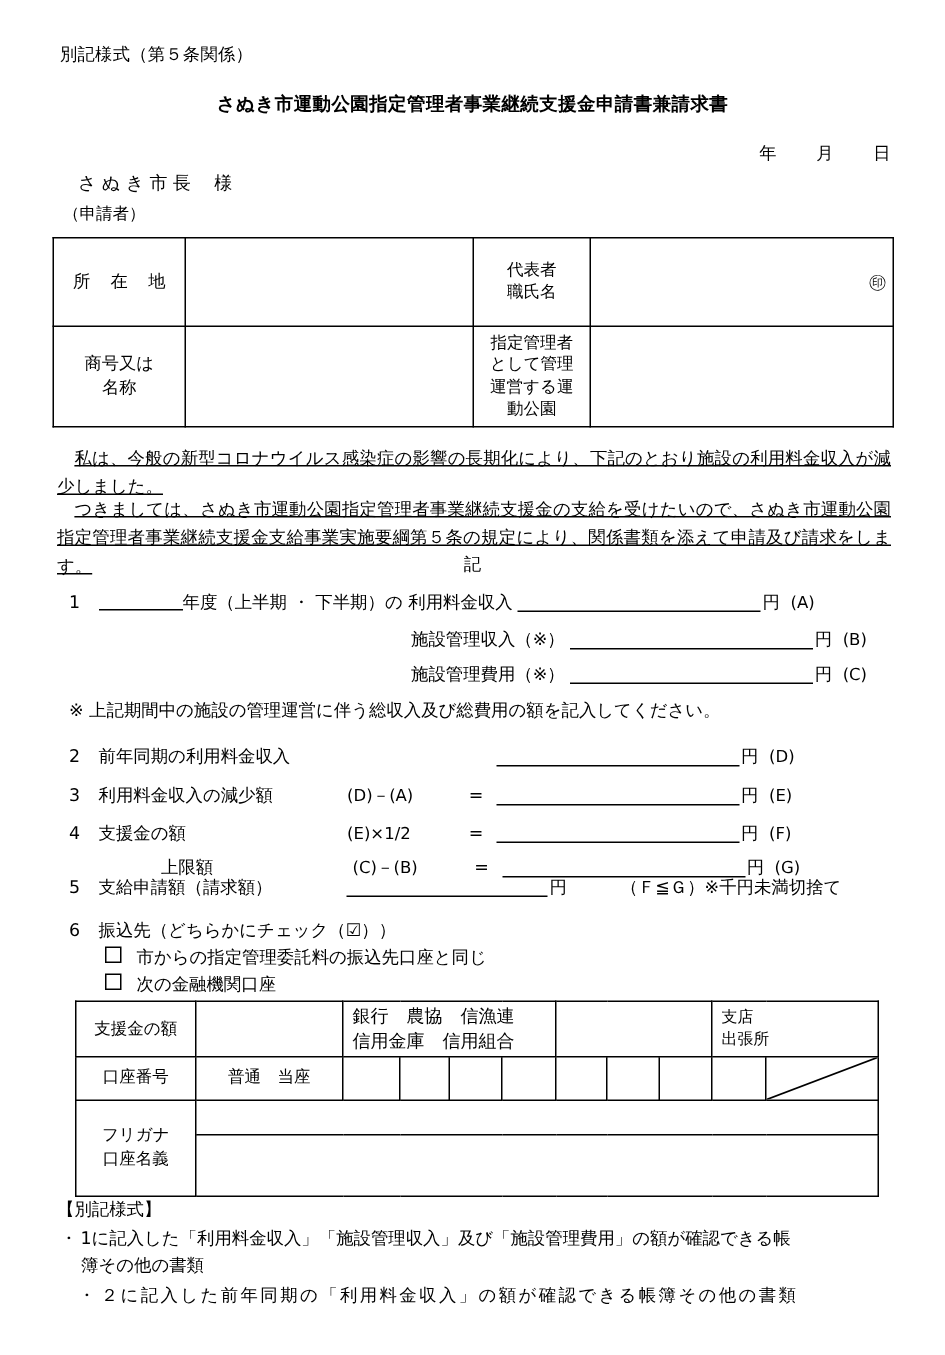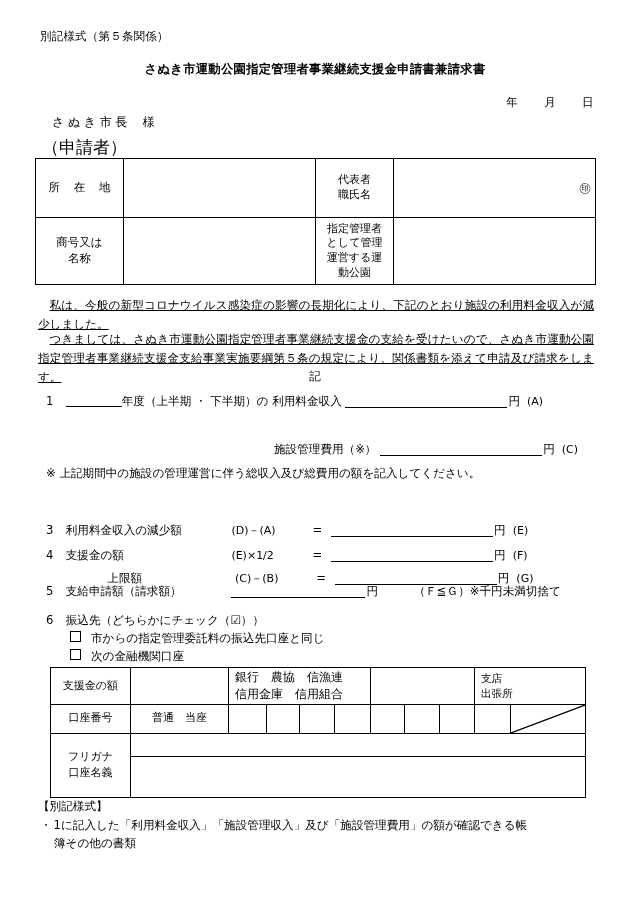--- a/index.html
+++ b/index.html
@@ -61,21 +61,21 @@
     letter-spacing: 3.6px;
   }
   .addressee .hon {
     letter-spacing: 0.5px;
     margin-left: 12px;
   }
   .applicant-label {
     position: absolute;
     left: 42px;
     top: 135px;
-    font-size: 17px;
+    font-size: 11px;
   }
 
   
   .applicant-table {
     position: absolute;
     left: 35px;
     top: 158px;
     width: 560px;
     border-collapse: collapse;
     table-layout: fixed;
@@ -311,28 +311,38 @@
 
   <div class="ki">記</div>
 
   <div class="item" id="item-1">
     <span class="num">1</span>
     <span class="blank blank-year"></span><span>年度（上半期 ・ 下半期）の</span>
     <span>利用料金収入</span>
     <span class="amt-line w-long"></span><span class="yen">円</span><span class="tag">(A)</span>
   </div>
 
+  <div class="item" id="item-1b">
+    <span>施設管理収入（※）</span>
+    <span class="amt-line w-long"></span><span class="yen">円</span><span class="tag">(B)</span>
+  </div>
 
   <div class="item" id="item-1c">
     <span>施設管理費用（※）</span>
     <span class="amt-line w-long"></span><span class="yen">円</span><span class="tag">(C)</span>
   </div>
 
   <div class="item" id="note-star">※ 上記期間中の施設の管理運営に伴う総収入及び総費用の額を記入してください。</div>
 
+  <div class="item" id="item-2">
+    <span class="num">2</span>
+    <span class="lbl-sub">前年同期の利用料金収入</span>
+    <span style="display:inline-block;width:96px"></span>
+    <span class="amt-line w-long"></span><span class="yen">円</span><span class="tag">(D)</span>
+  </div>
 
   <div class="item" id="item-3">
     <span class="num">3</span>
     <span class="lbl-sub">利用料金収入の減少額</span>
     <span class="formula">(D)－(A)</span><span class="eq">=</span>
     <span class="amt-line w-long"></span><span class="yen">円</span><span class="tag">(E)</span>
   </div>
 
   <div class="item" id="item-4">
     <span class="num">4</span>
@@ -424,14 +434,17 @@
         <td colspan="10"></td>
       </tr>
     </tbody>
   </table>
 
   <div class="attach" id="attach-title">【別記様式】</div>
   <div class="attach" id="attach-1">
     <span class="bullet">・</span><span>1に記入した「利用料金収入」「施設管理収入」及び「施設管理費用」の額が確認できる帳</span>
     <span class="cont">簿その他の書類</span>
   </div>
+  <div class="attach" id="attach-2">
+    <span class="bullet">・</span><span>２に記入した前年同期の「利用料金収入」の額が確認できる帳簿その他の書類</span>
+  </div>
 
 </div>
 
 </body></html>

